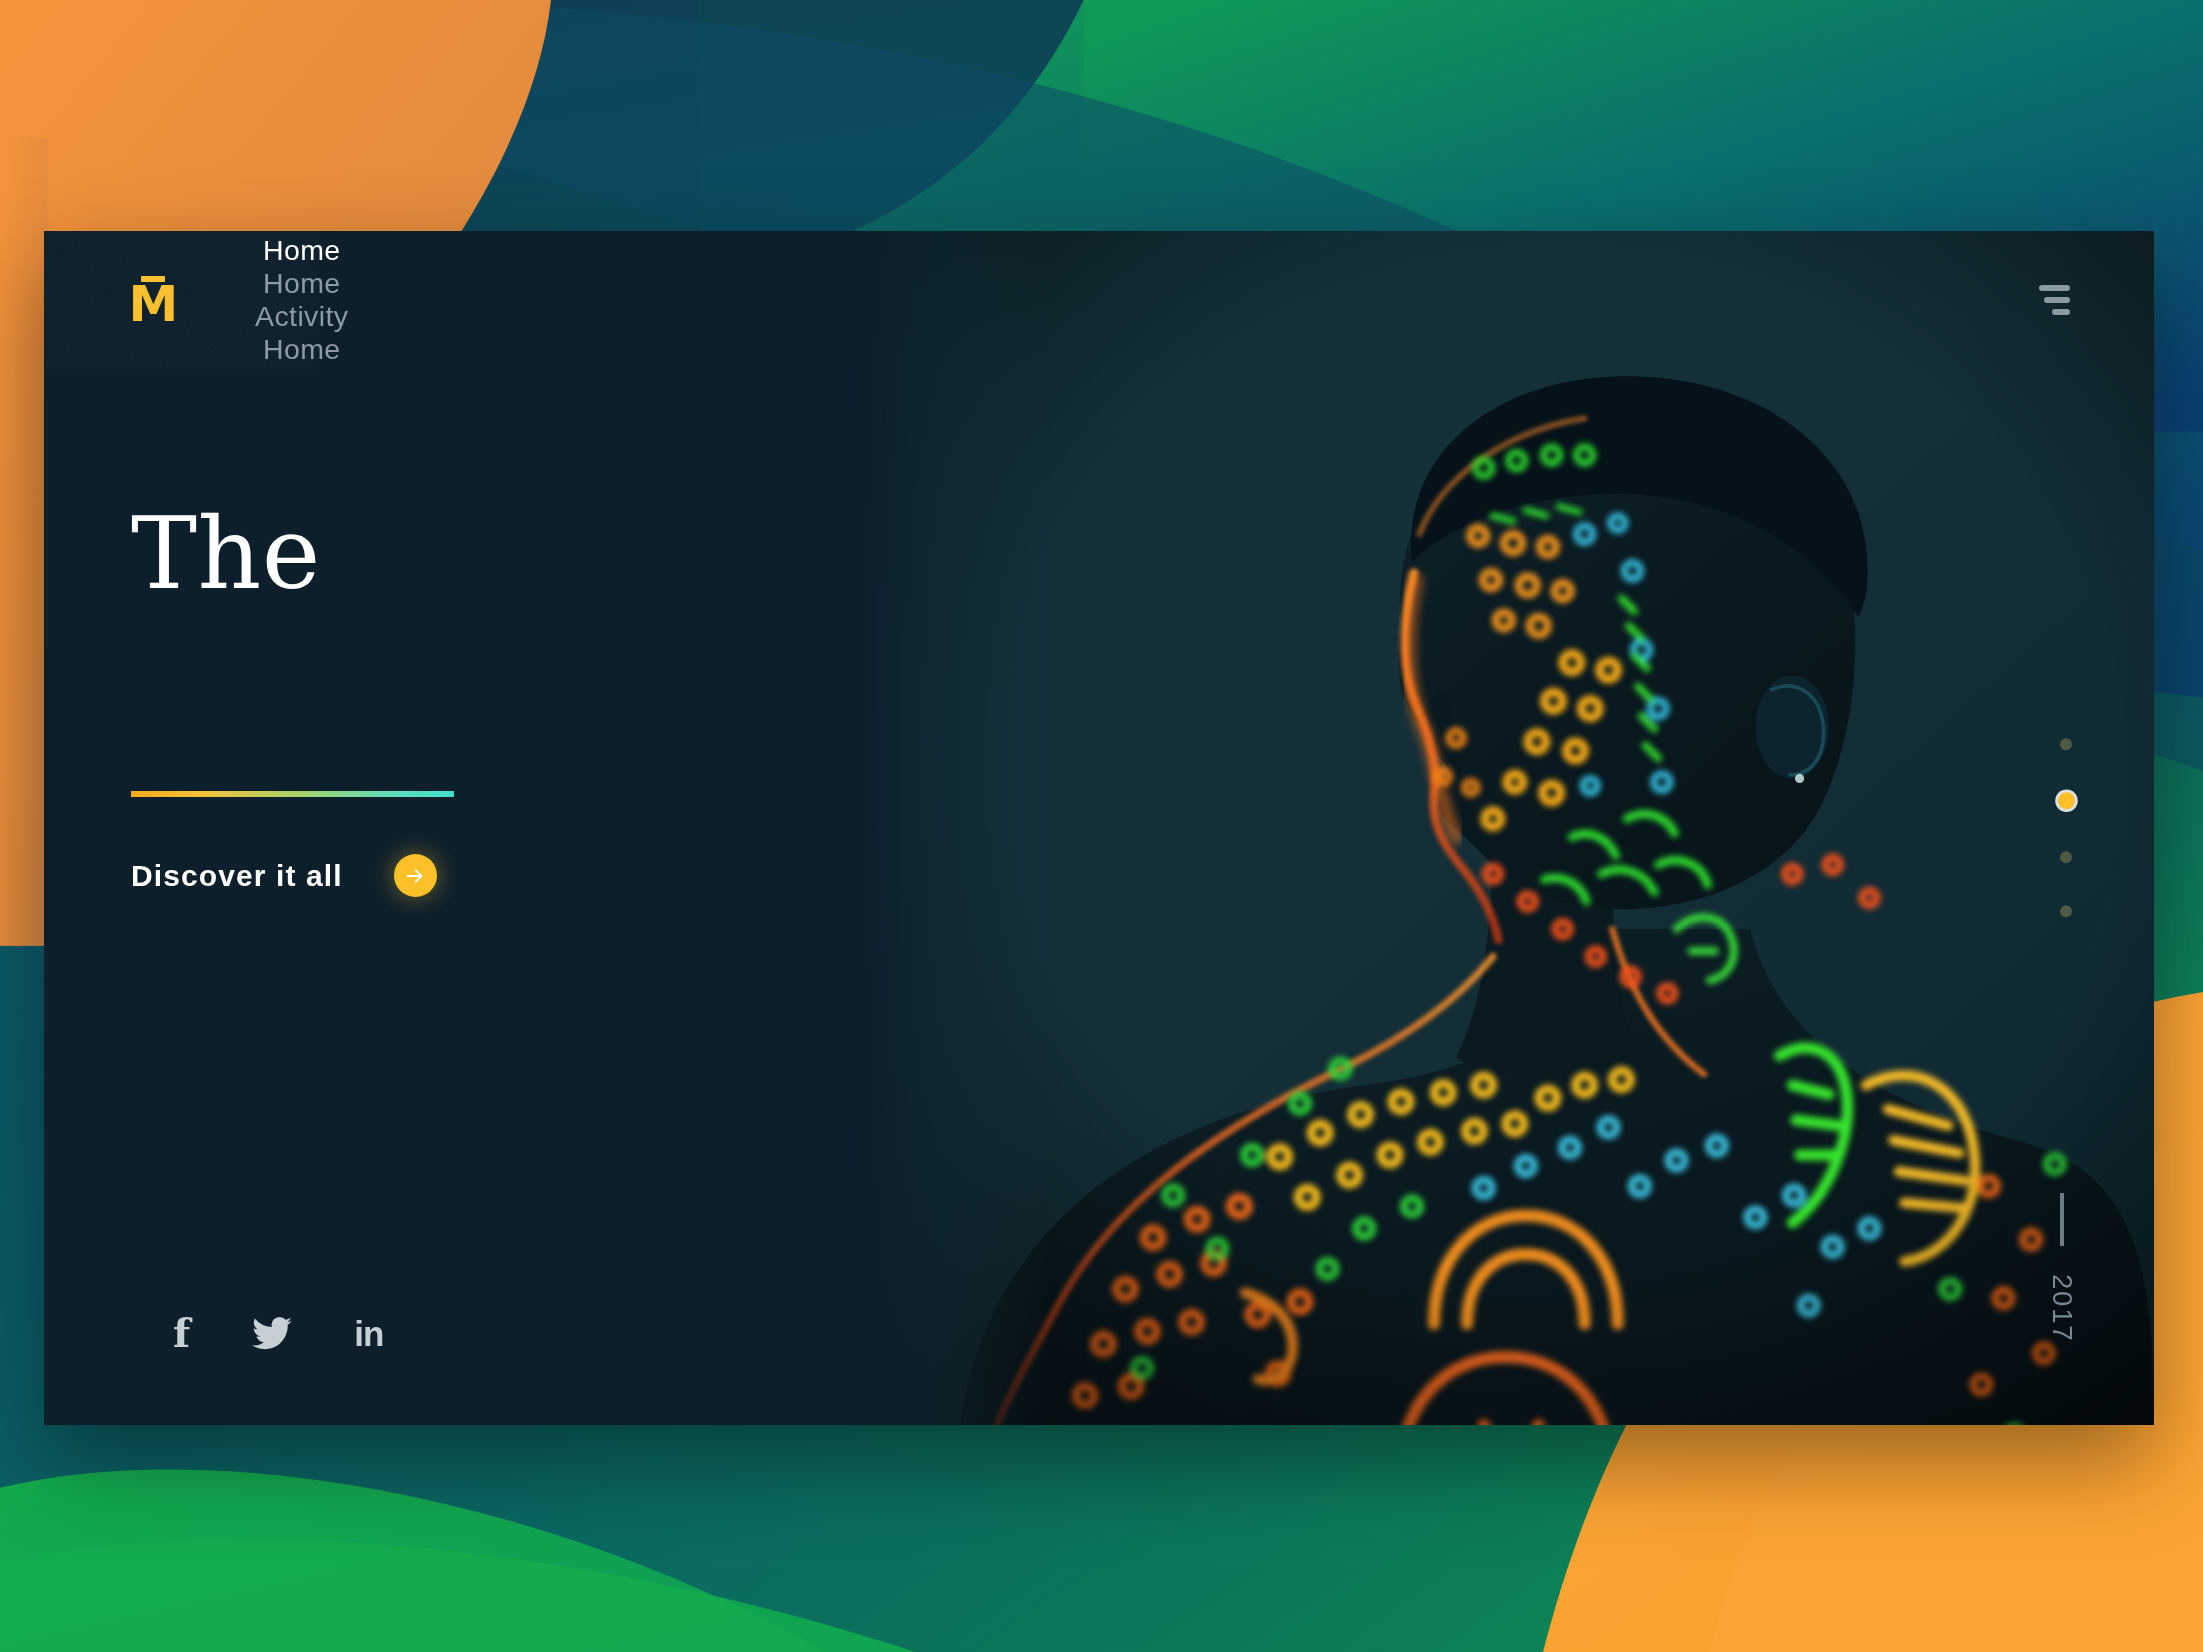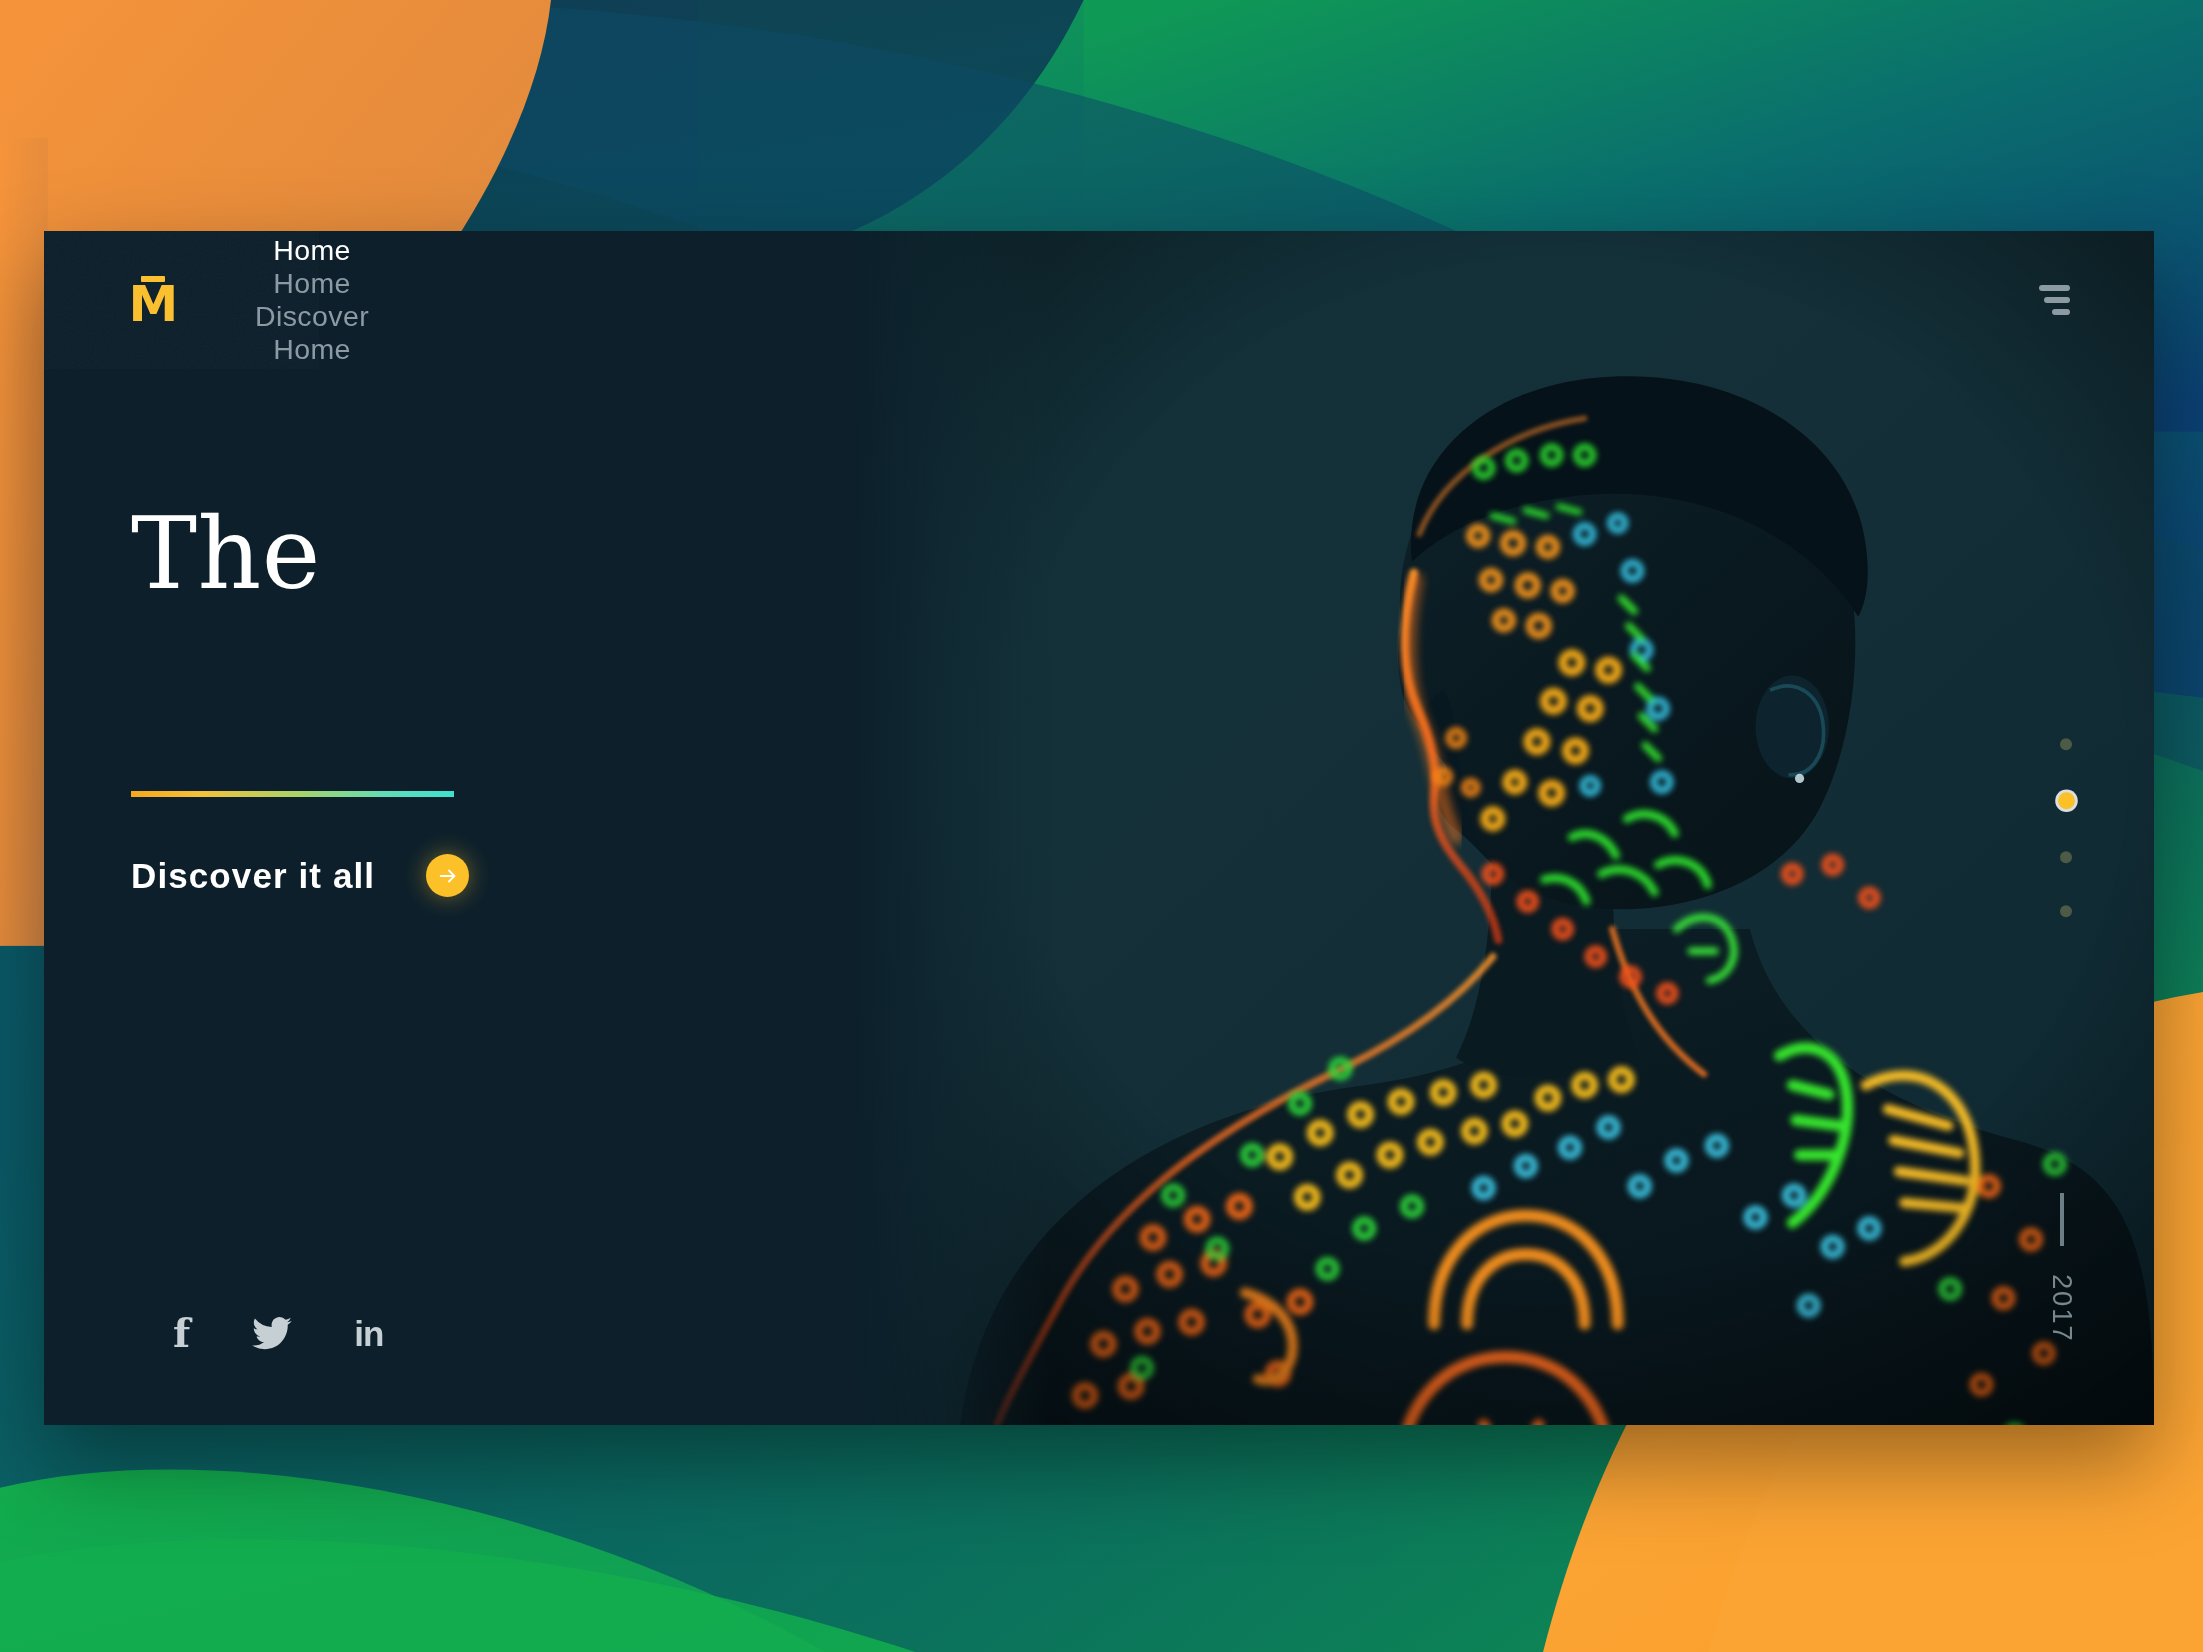--- a/index.html
+++ b/index.html
@@ -105,21 +105,21 @@
     margin-top:70px;
     width:323px; height:6.4px;
     background:linear-gradient(90deg,#f6a81c 0%, #f4c138 22%, #a8d26a 52%, #5fdcb8 80%, #3fe0cf 100%);
   }
   #cta{
     margin-top:57px;
     display:flex; align-items:center;
     cursor:pointer;
   }
   #cta-label{
-    font-size:35px; font-weight:bold;
+    font-size:30px; font-weight:bold;
     color:#ffffff; letter-spacing:1.1px;
   }
   #cta-btn{
     margin-left:51px;
     width:43px; height:43px; border-radius:50%;
     background:#fcc028;
     display:flex; align-items:center; justify-content:center;
     box-shadow:0 0 24px rgba(252,192,40,.45);
   }
 
@@ -524,21 +524,21 @@
   <nav id="nav">
 
     <div id="logo">
       <span class="bar"></span>
       <span class="mletter">M</span>
     </div>
 
     <div id="navlinks">
       <a class="navlink active">Home</a>
       <a class="navlink">Home</a>
-      <a class="navlink">Discover</a>
+      <a class="navlink">Activity</a>
       <a class="navlink">Home</a>
     </div>
 
     <div id="hamburger">
       <i></i>
       <i></i>
       <i></i>
     </div>
   </nav>
 

